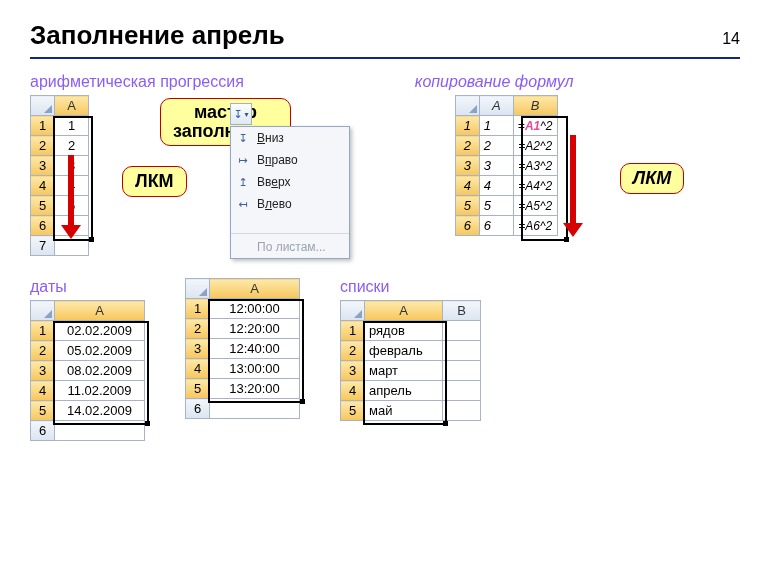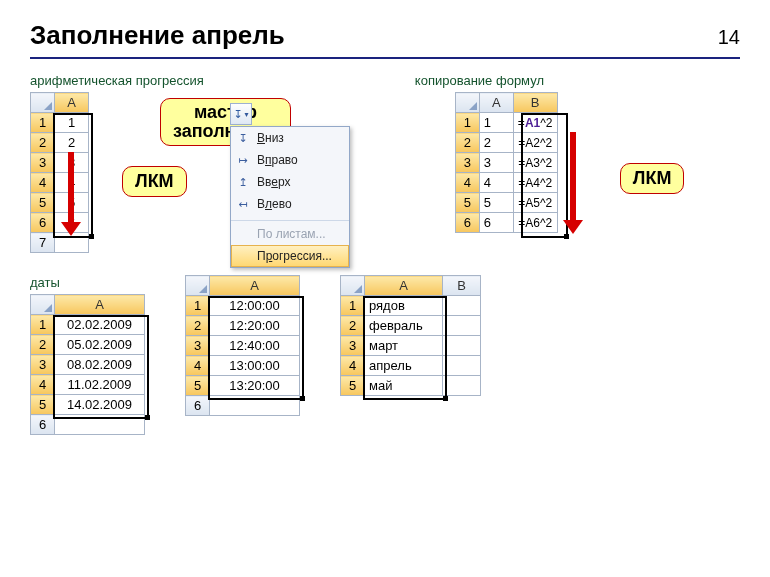--- a/index.html
+++ b/index.html
@@ -10,29 +10,29 @@
     height: 577px;
     padding: 20px 30px;
     position: relative;
   }
   .header-row { display: flex; justify-content: space-between; align-items: baseline; }
   .title {
     font-size: 26px;
     font-weight: bold;
     color: #000;
   }
-  .pagenum { font-size: 20px; }
+  .pagenum { font-size: 16px; }
   .hr {
     border: none;
     border-top: 2px solid #1a237e;
     margin: 6px 0 14px 0;
   }
   .section-label {
-    font-size: 13px;
-    color: #14532d;
+    font-size: 16px;
+    color: #8b5cf6;
     margin-bottom: 4px;
   }
   .row { display: flex; gap: 40px; margin-bottom: 18px; position: relative; }
   .block { position: relative; }
 
   
   table.sheet {
     border-collapse: collapse;
     font-size: 13px;
     background: #fff;
@@ -70,21 +70,21 @@
     content:"";
     position:absolute;
     right:2px; bottom:2px;
     width:0;height:0;
     border-left:8px solid transparent;
     border-bottom:8px solid #8aa2c6;
   }
   td.data { text-align: right; padding-right:6px; }
   td.data.left { text-align: left; padding-left:4px; }
   td.formula { text-align:left; font-size:12px; padding-left:3px; }
-  .formula .ref { color:#4c1d95; font-weight:bold; }
+  .formula .ref { color:#ec4899; font-weight:bold; }
 
   
   .selbox {
     position:absolute;
     border:2px solid #000;
     pointer-events:none;
   }
   .fillhandle {
     position:absolute;
     width:5px;height:5px;
@@ -139,21 +139,21 @@
     padding:3px 10px 3px 4px;
     border-bottom:0;
     color:#222;
     white-space:nowrap;
   }
   .menu .item .ico {
     width:16px;height:16px;
     display:inline-flex; align-items:center; justify-content:center;
     font-size:11px; color:#3b5e9e;
   }
-  .menu .item.sep { border-top:1px solid #cdd8e8; margin-top:5px; padding-top:5px; }
+  .menu .item.sep { border-top:1px solid #cdd8e8; margin-top:18px; padding-top:5px; }
   .menu .item.disabled { color:#9aa3b2; }
   .menu .item.hover {
     background: linear-gradient(#fff0c1,#ffd873);
     border:1px solid #e6b24d;
     padding:2px 9px 2px 3px;
   }
   .fillbtn {
     position:absolute;
     width:22px; height:22px;
     border:1px solid #9db1d0;
@@ -247,28 +247,24 @@
           <span>Вв<span class="u">е</span>рх</span>
         </div>
       <div class="item">
           <span class="ico">↤</span>
           <span>В<span class="u">л</span>ево</span>
         </div>
       <div class="item sep disabled">
           <span class="ico"></span>
           <span>По листам...</span>
         </div>
-      <div class="item hover">
-          <span class="ico"></span>
-          <span>П<span class="u">р</span>огрессия...</span>
-        </div>
     </div>
   </div>
 
-  <div class="block" style="width:330px;">
+  <div class="block" style="width:330px;font-style:italic;">
     <div class="section-label">копирование формул</div>
     <div style="position:relative; display:inline-block; margin-left:40px;">
       <table class="sheet">
         <tbody>
             <tr>
               <th class="corner"></th>
               <th class="colhdr narrow">A</th>
               <th class="colhdr narrow sel-colhdr">B</th>
             </tr>
         <tr>
@@ -388,20 +384,21 @@
             </tr>
       </tbody>
         </table>
       <div class="selbox" style="left:23px; top:21px; width:96px; height:104px;">
           <div class="fillhandle"></div>
         </div>
     </div>
   </div>
 
   <div class="block">
+    <div class="section-label">списки</div>
     <div style="position:relative; display:inline-block;">
       <table class="sheet">
         <tbody>
             <tr>
               <th class="corner"></th>
               <th class="colhdr sel-colhdr" style="min-width:78px;">A</th>
               <th class="colhdr" style="min-width:38px;">B</th>
             </tr>
         <tr>
               <td class="rowhdr sel-rowhdr">1</td>

